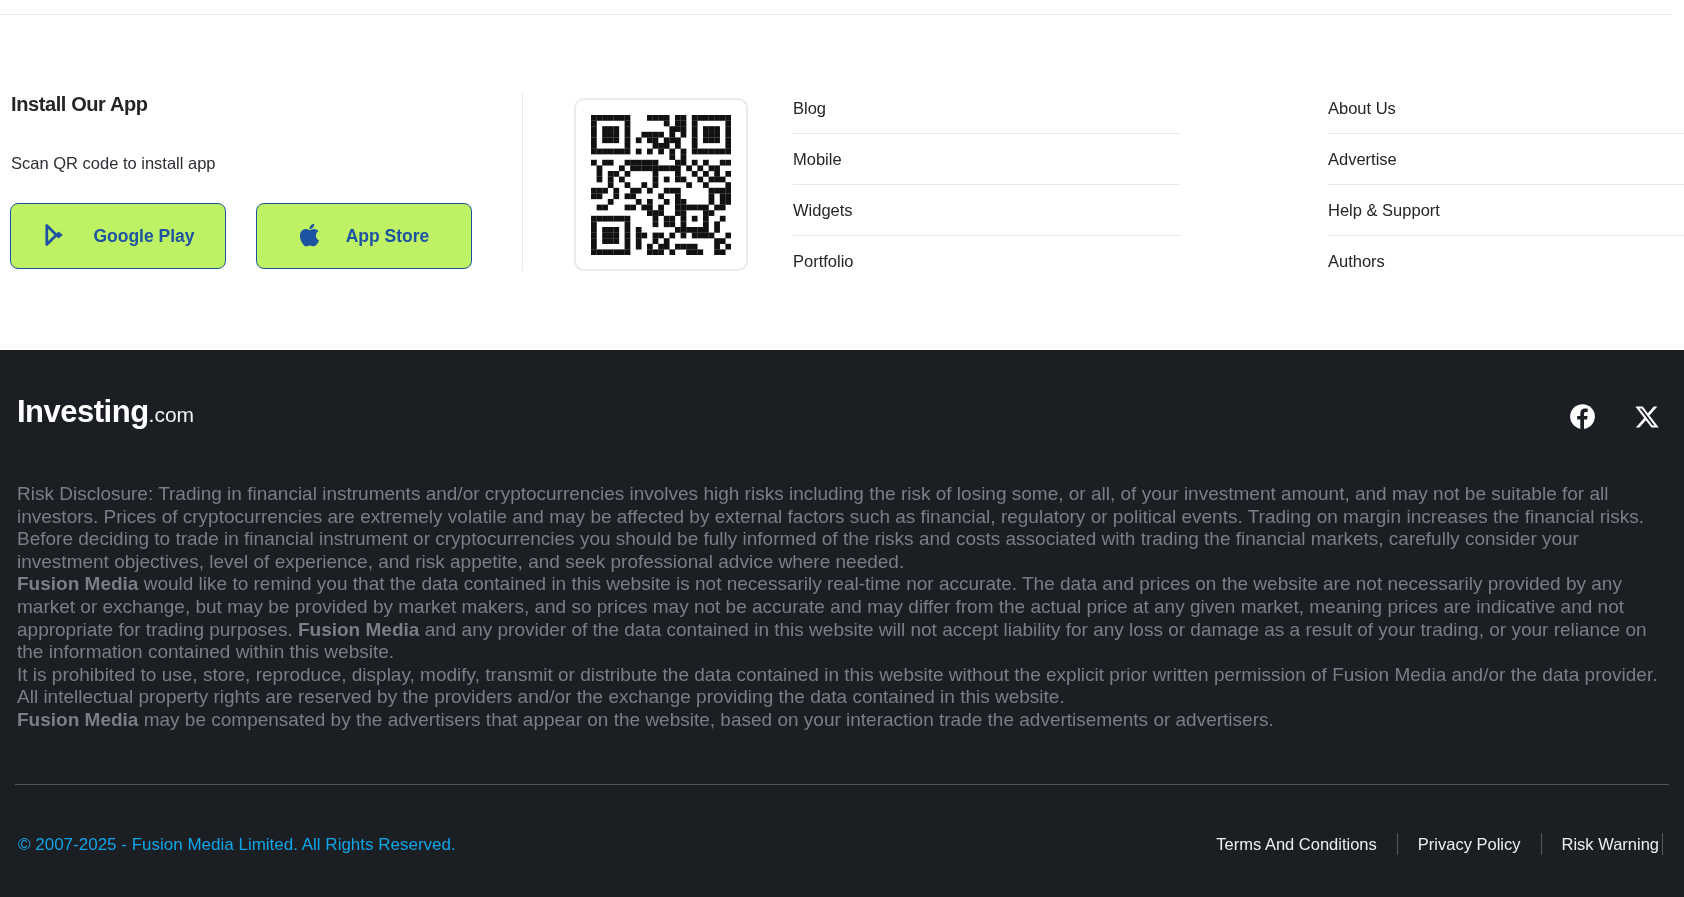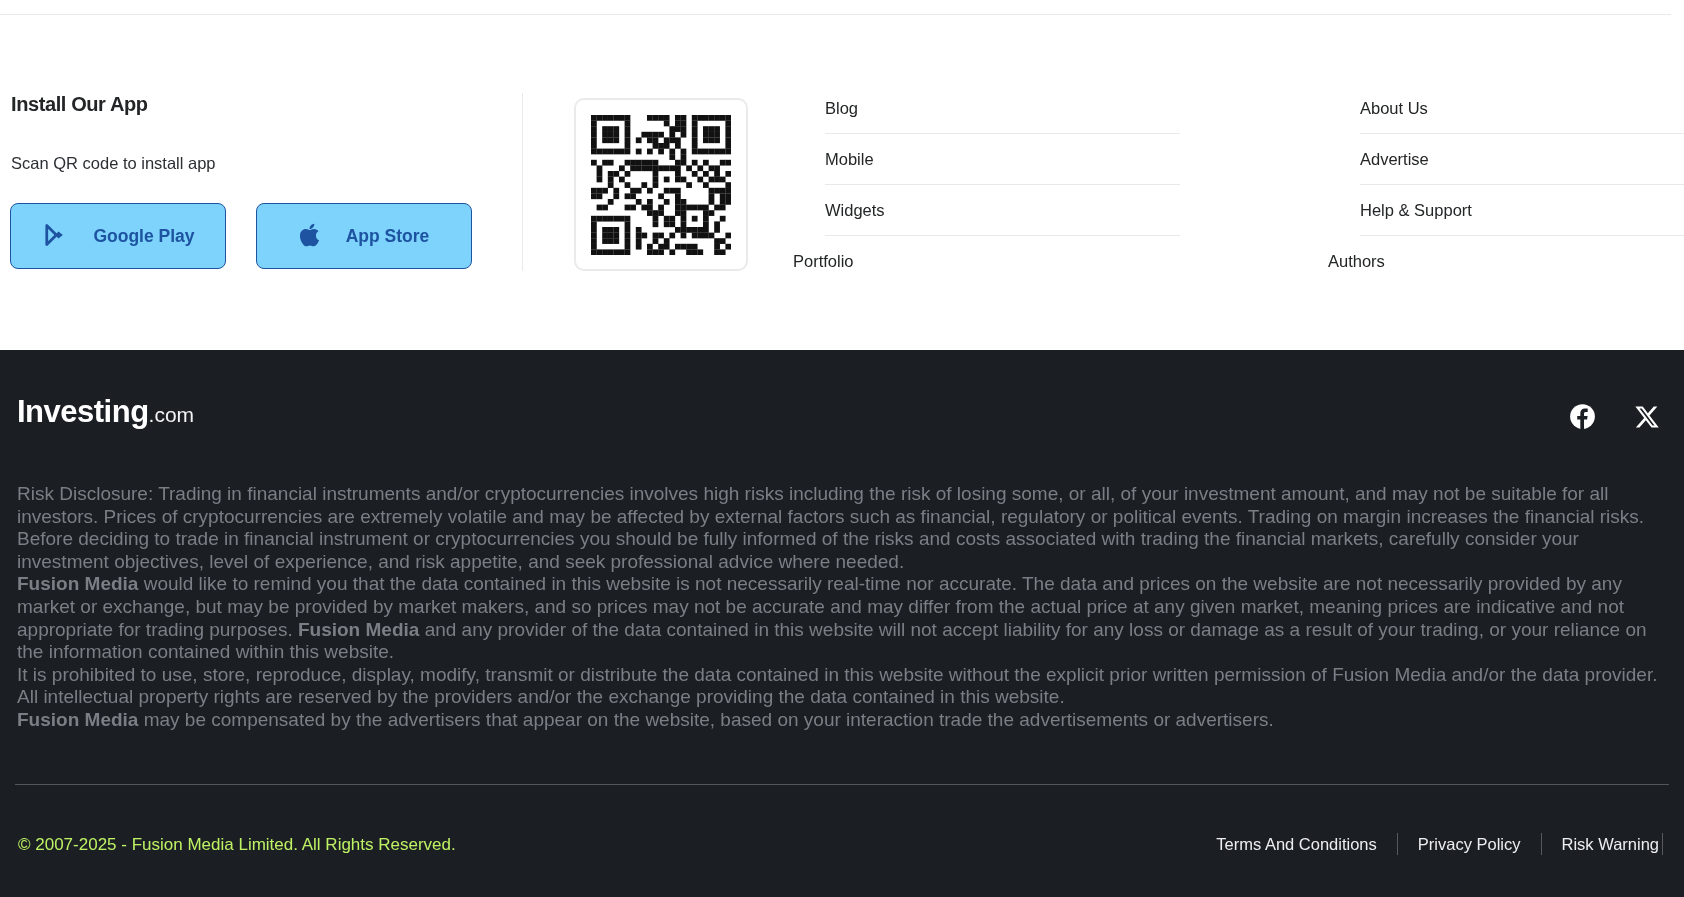--- a/index.html
+++ b/index.html
@@ -6,49 +6,49 @@
   body { background:#fff; font-family:"Liberation Sans", sans-serif; }
   .page { position:relative; width:1684px; height:897px; background:#fff; overflow:hidden; }
 
   
   .top-hr { position:absolute; top:14px; left:0; width:1671px; height:1px; background:#e7e9ec; }
 
   
   .install-title { position:absolute; left:11px; top:93px; font-size:20px; font-weight:700; color:#232526; letter-spacing:-0.4px; }
   .install-sub { position:absolute; left:11px; top:148px; font-size:16.5px; color:#2c2f33;margin-top:6px; }
   .store-buttons { position:absolute; left:10px; top:203px; display:flex; gap:30px; }
-  .store-btn { width:216px; height:66px; border:1px solid #1d53a0; border-radius:8px; background:#7dd3fc; display:flex; align-items:center; justify-content:center; gap:26px; cursor:pointer; }
+  .store-btn { width:216px; height:66px; border:1px solid #1d53a0; border-radius:8px; background:#bef264; display:flex; align-items:center; justify-content:center; gap:26px; cursor:pointer; }
   .store-btn span.lbl { font-size:17.5px; font-weight:700; color:#1d53a0; }
 
   .vdiv { position:absolute; left:522px; top:93px; width:1px; height:178px; background:#e7e9ec; }
 
   .qr-box { position:absolute; left:574px; top:98px; width:174px; height:173px; border:2px solid #e8eaec; border-radius:10px; background:#fff; display:flex; align-items:center; justify-content:center; }
 
   
   .link-col { position:absolute; top:83px; display:flex; flex-direction:column; }
   .link-col.c1 { left:793px; width:387px; }
   .link-col.c2 { left:1328px; width:388px; }
   .link-row { height:51px; display:flex; align-items:center; font-size:16.5px; color:#232526; text-decoration:none; cursor:pointer; }
-  .link-row:not(:last-child) { border-bottom:1px solid #e7e9ec;margin-left:32px; }
+  .link-row:not(:last-child) { border-bottom:1px solid #e7e9ec; }
 
   
   .footer { position:absolute; left:0; top:350px; width:1684px; height:547px; background:#1b1e23;padding-left:36px; }
   .brand { position:absolute; left:17px; top:44px; color:#fff; white-space:nowrap; }
   .brand .name { font-size:31px; font-weight:700; letter-spacing:-0.5px; }
   .brand .tld { font-size:21px; font-weight:400; color:#f2f3f4; }
   .social { position:absolute; top:53px; right:24px; display:flex; align-items:center; gap:38px; }
   .social a { display:flex; cursor:pointer; }
 
   .disclaimer { position:absolute; left:17px; top:133px; width:1642px; color:#7a7f86; font-size:19px; line-height:22.6px; }
   .disclaimer p { margin:0; }
   .disclaimer .b { font-weight:700; }
 
   .footer-hr { position:absolute; left:15px; top:434px; width:1654px; height:1px; background:#53565b; }
 
-  .copyright { position:absolute; left:18px; top:485px; font-size:17px; color:#bef264; }
+  .copyright { position:absolute; left:18px; top:485px; font-size:17px; color:#0ea5e9; }
   .legal { position:absolute; right:21px; top:483px; display:flex; align-items:center; }
   .legal a { font-size:16.5px; color:#eceef0; text-decoration:none; cursor:pointer; white-space:nowrap; }
   .legal .vsep { width:1px; height:22px; background:#55585d; margin:0 20px; }
   .legal .vsep.tail { margin:0 0 0 3px; }
 </style>
 </head>
 <body>
 
 <div class="page">
 

